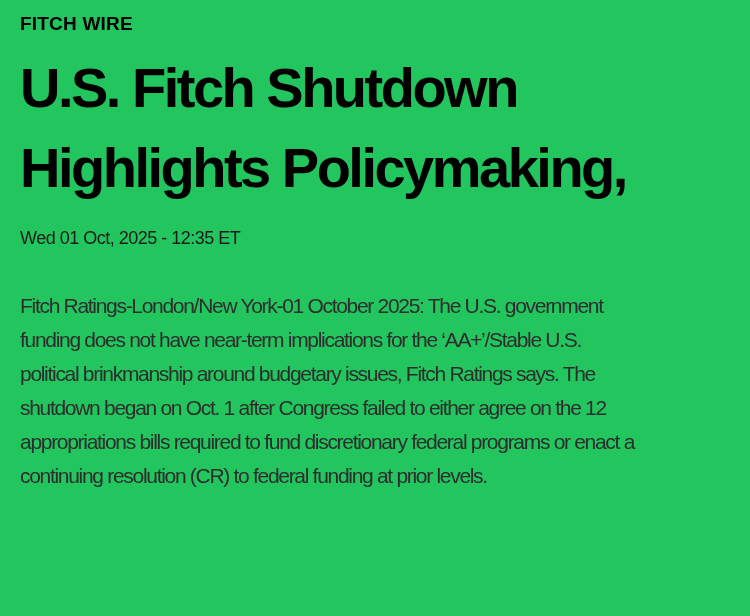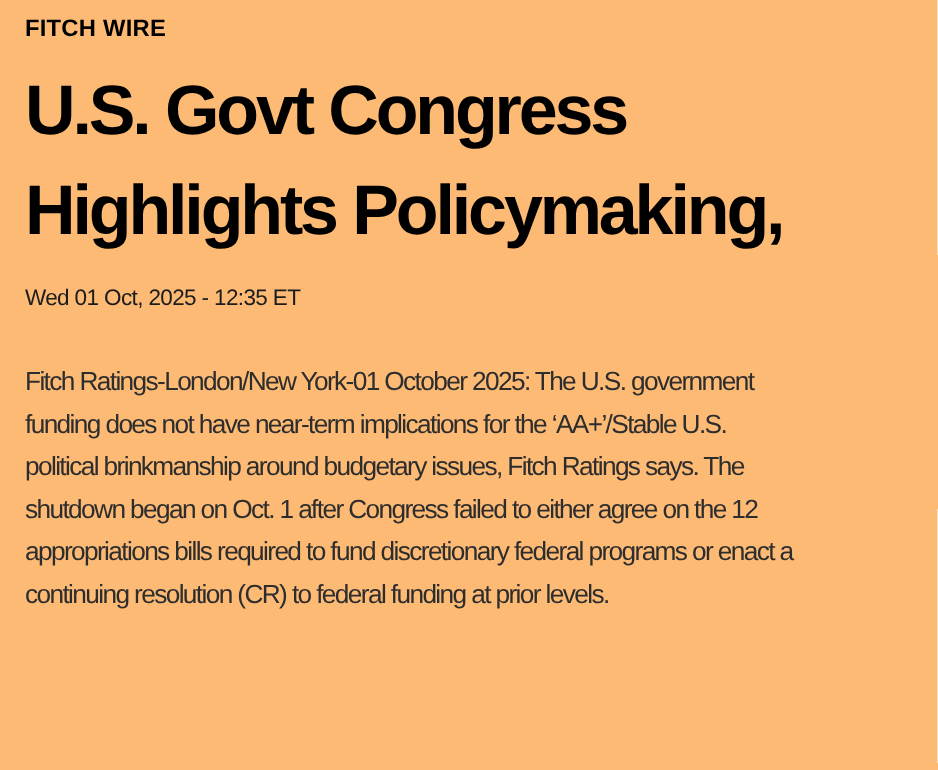--- a/index.html
+++ b/index.html
@@ -4,21 +4,21 @@
 <style>
   html, body {
     margin: 0;
     padding: 0;
     background: #ffffff;
   }
   .page {
     position: relative;
     width: 750px;
     height: 616px;
-    background: #fdba74;
+    background: #22c55e;
     overflow: hidden;
     font-family: "Liberation Sans", sans-serif;
     box-sizing: border-box;
     padding: 14px 20px 0 20px;
   }
   .kicker {
     font-size: 19px;
     line-height: 19px;
     font-weight: 700;
     letter-spacing: 0.2px;
@@ -58,21 +58,21 @@
   }
 </style>
 </head>
 <body>
 
 <div class="page">
 
   <div class="kicker">FITCH WIRE</div>
 
   <h1 class="headline">
-    <span class="hl-line">U.S. Govt Congress</span>
+    <span class="hl-line">U.S. Fitch Shutdown</span>
     <span class="hl-line">Highlights Policymaking,</span>
   </h1>
 
   <div class="date">Wed 01 Oct, 2025 - 12:35 ET</div>
 
   <p class="body-para">
     <span class="body-line">Fitch Ratings-London/New York-01 October 2025: The U.S. government</span>
     <span class="body-line">funding does not have near-term implications for the ‘AA+’/Stable U.S.</span>
     <span class="body-line">political brinkmanship around budgetary issues, Fitch Ratings says. The</span>
     <span class="body-line">shutdown began on Oct. 1 after Congress failed to either agree on the 12</span>

